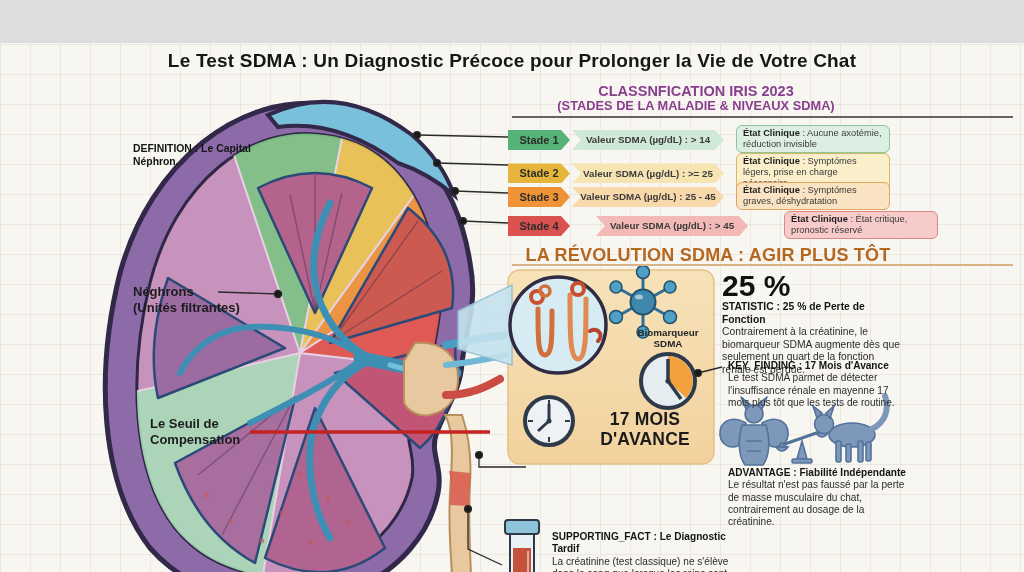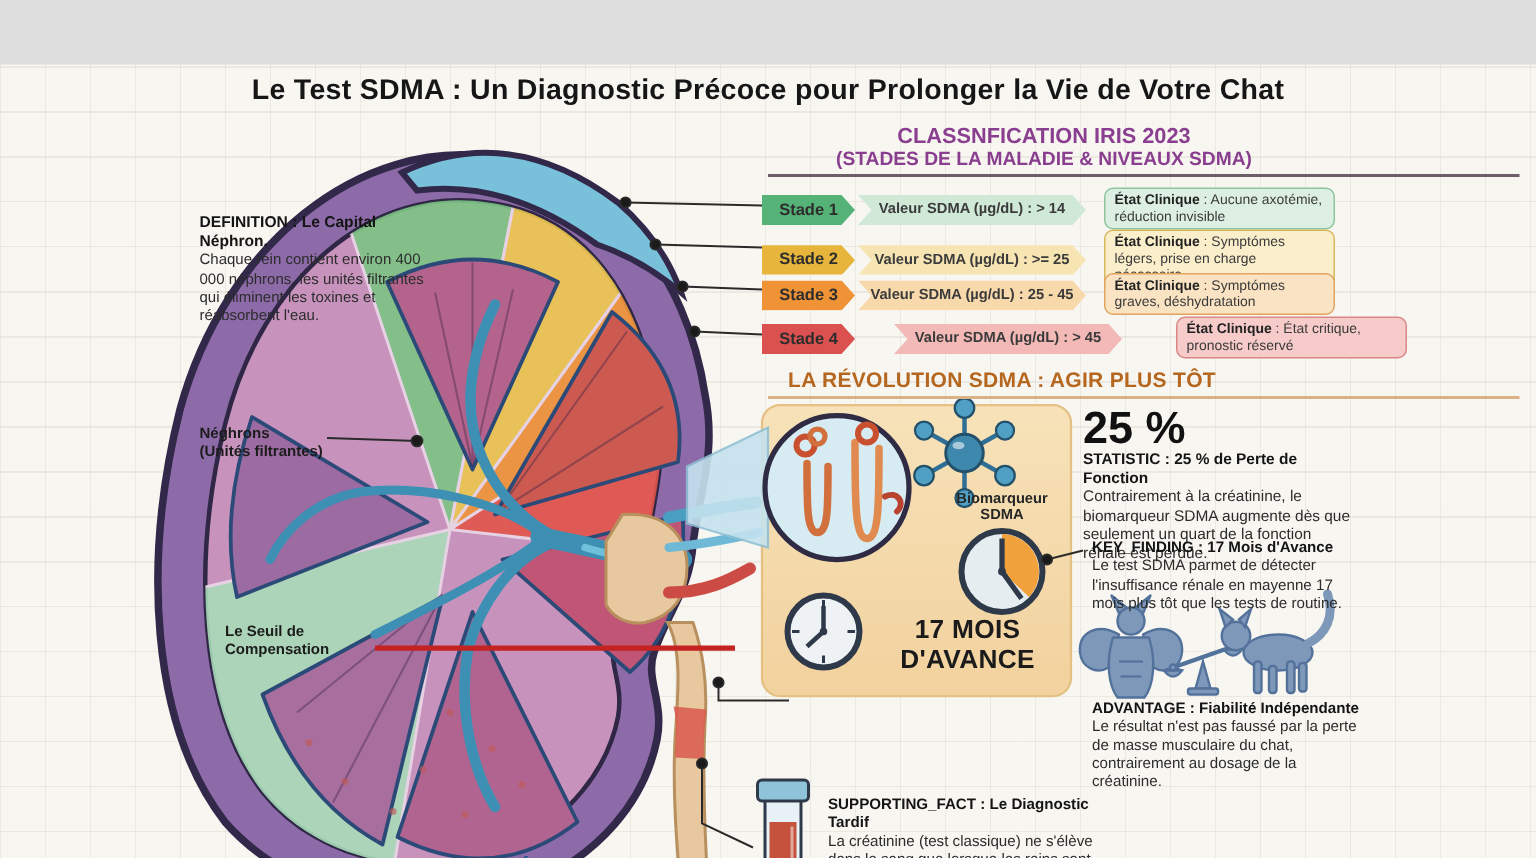--- a/index.html
+++ b/index.html
@@ -23,28 +23,28 @@
   .stage-row{position:absolute;z-index:3;left:508px;display:flex;align-items:center;}
   .badge{width:62px;height:20px;display:flex;align-items:center;justify-content:center;
     font-size:11px;font-weight:700;color:#2d2d2d;
     clip-path:polygon(0 0, calc(100% - 9px) 0, 100% 50%, calc(100% - 9px) 100%, 0 100%);}
   .strip{width:152px;height:20px;display:flex;align-items:center;justify-content:center;
     font-size:9.8px;font-weight:700;color:#3b3b3b;margin-left:2px;
     clip-path:polygon(0 0, calc(100% - 9px) 0, 100% 50%, calc(100% - 9px) 100%, 0 100%, 9px 50%);}
   .clinical{width:140px;margin-left:12px;margin-top:-2px;border:1.5px solid;border-radius:6px;
     padding:2px 6px;font-size:9.3px;line-height:1.18;color:#3a3a3a;background:#fff;}
   .clinical b{color:#222;}
-  .rev-header{left:484px;top:202px;width:368px;text-align:center;font-size:14px;font-weight:800;color:#b5671f;letter-spacing:.2px;}
+  .rev-header{left:524px;top:202px;width:368px;text-align:center;font-size:18px;font-weight:800;color:#b5671f;letter-spacing:.2px;}
   .blk{line-height:1.22;}
   .blk .bt{font-weight:700;color:#141414;}
   .blk .bb{font-weight:400;color:#2c2c2c;}
   .stat-num{font-size:30px;font-weight:800;color:#111;line-height:1;}
   .months{left:576px;top:367px;width:138px;text-align:center;font-size:17.5px;font-weight:800;color:#1b1b1b;line-height:1.12;letter-spacing:.2px;}
   .biomark{left:606px;top:284px;width:84px;text-align:center;font-size:9.8px;font-weight:700;color:#262626;line-height:1.15;padding-left:20px;}
-  .small-label{font-size:10px;font-weight:700;color:#1c1c1c;line-height:1.2;}
+  .small-label{font-size:13px;font-weight:700;color:#1c1c1c;line-height:1.2;}
   .anatomy-cap{left:236px;top:528px;width:234px;text-align:left;font-size:15px;font-weight:800;color:#1d5c8e;line-height:1.2;letter-spacing:.2px;}
   .watermark{left:930px;top:550px;display:flex;align-items:center;gap:4px;color:#3f3f3f;font-size:11px;}
 </style>
 </head>
 <body>
 <div id="page">
 
 <svg id="art" width="1024" height="572" viewBox="0 0 1024 572">
   <defs>
     <clipPath id="cortexClip">
@@ -257,21 +257,20 @@
 <div class="stage-row" style="top:170px;gap:24px;">
   <div class="badge" style="background: rgb(218, 81, 80);">Stade 4</div>
   <div class="strip" style="background: rgb(242, 185, 182);">Valeur SDMA (µg/dL) : &gt; 45</div>
   <div class="clinical" style="background: rgb(246, 203, 202); border-color: rgb(217, 135, 135);"><b>État Clinique</b><span> : État critique, pronostic réservé</span></div>
 </div>
 
 <div class="txt rev-header">LA RÉVOLUTION SDMA : AGIR PLUS TÔT</div>
 
 <div class="txt blk" style="left:133px;top:100px;width:164px;font-size:10px;">
   <div class="bt" style="font-size:10.4px;">DEFINITION : Le Capital Néphron.</div>
-  <div class="bb">Chaque rein contient environ 400 000 néphrons, les unités filtrantes qui éliminent les toxines et réabsorbent l'eau.</div>
 </div>
 <div class="txt small-label" style="left:133px;top:241px;">
   <div>Néghrons</div>
   <div>(Unités filtrantes)</div>
 </div>
 <div class="txt small-label" style="left:150px;top:373px;">
   <div>Le Seuil de</div>
   <div>Compensation</div>
 </div>
 <div class="txt anatomy-cap">

